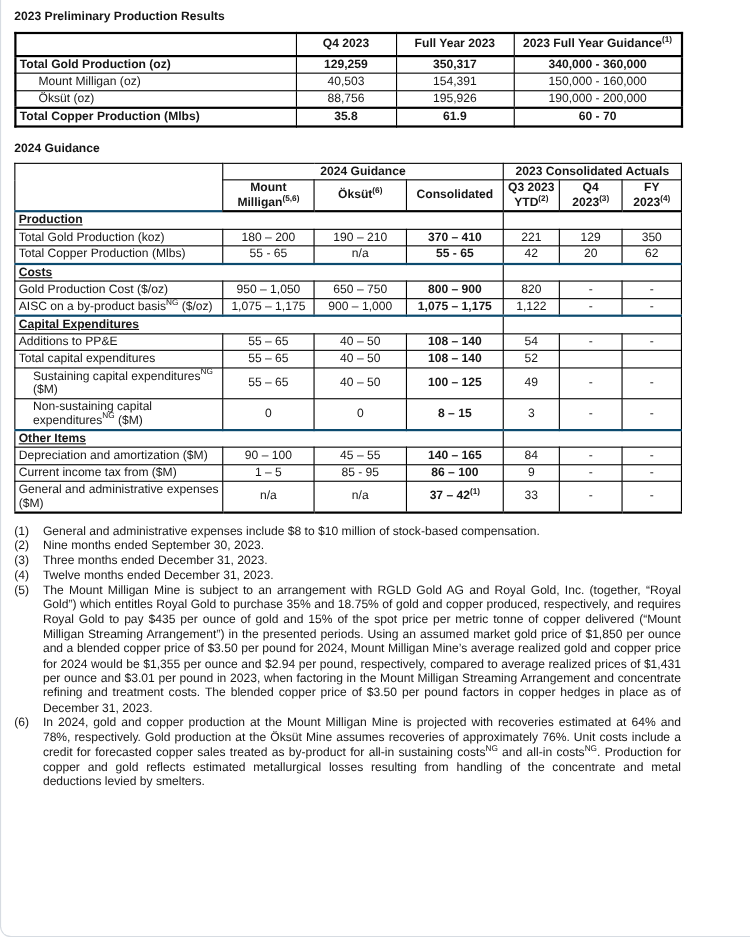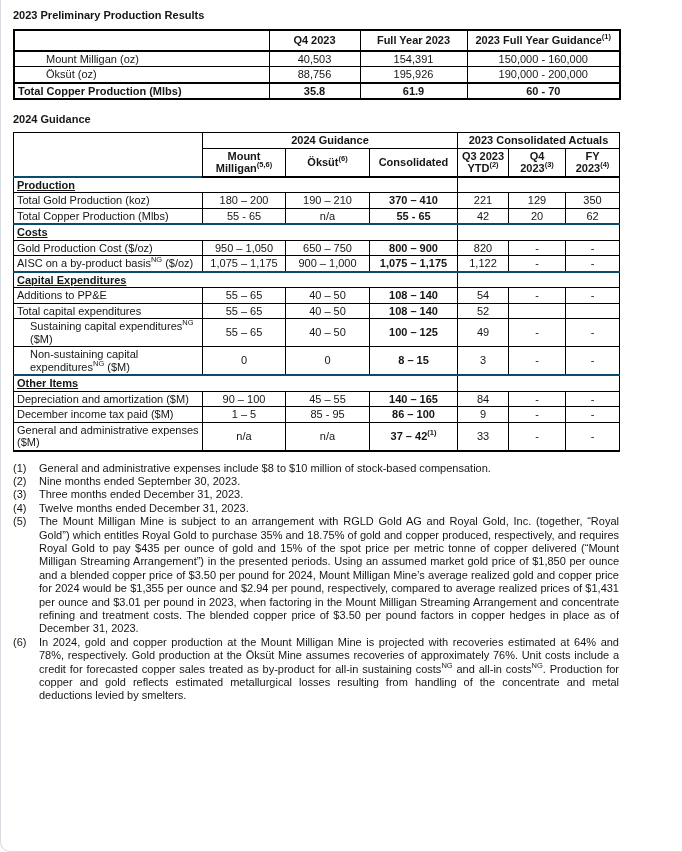--- a/index.html
+++ b/index.html
@@ -15,21 +15,21 @@
     border-bottom-left-radius:10px;overflow:hidden;background:#fff;
   }
   .content{width:606px;}
   h1.doc-title{font-size:11px;font-weight:bold;margin:0 0 7px 0;line-height:14px;}
   h1.doc-title2{margin:0 0 6px 0;}
   table{border-collapse:collapse;table-layout:fixed;width:606px;}
   td,th{border:1px solid #000;padding:1px 3px;line-height:12.5px;vertical-align:middle;overflow:hidden;}
   th{font-weight:bold;text-align:center;}
   td.val{text-align:center;}
   td.lbl{text-align:left;}
-  td.ind1{padding-left:31px;}
+  td.ind1{padding-left:20px;}
   td.ind2{padding-left:16px;}
   tr.boldrow td{font-weight:bold;}
   tr.btop td{border-top:2px solid #000;}
   #t1{border:2px solid #000;margin:0 0 12px 0;}
   #t1 thead th{border-bottom:2px solid #000;padding:3px 3px;}
   #t2{border:1px solid #000;margin:0 0 10px 0;}
   #t2 thead tr.grp th{padding:1px 3px;}
   #t2 thead tr.cols th{border-bottom:2px solid #000;}
   #t2 td.section{font-weight:bold;border-top:2px solid #0c4a6e;text-decoration:underline;}
   #t2 tbody tr:last-child td{border-bottom:2px solid #000;}
@@ -59,20 +59,26 @@
         </colgroup>
         <thead>
           <tr>
             <th></th>
             <th>Q4 2023</th>
             <th>Full Year 2023</th>
             <th>2023 Full Year Guidance<sup>(1)</sup></th>
           </tr>
         </thead>
         <tbody>
+          <tr class="boldrow btop">
+            <td class="lbl">Total Gold Production (oz)</td>
+            <td class="val">129,259</td>
+            <td class="val">350,317</td>
+            <td class="val">340,000 - 360,000</td>
+          </tr>
           <tr>
             <td class="lbl ind1">Mount Milligan (oz)</td>
             <td class="val">40,503</td>
             <td class="val">154,391</td>
             <td class="val">150,000 - 160,000</td>
           </tr>
           <tr>
             <td class="lbl ind1">Öksüt (oz)</td>
             <td class="val">88,756</td>
             <td class="val">195,926</td>
@@ -207,21 +213,21 @@
           <tr>
             <td class="lbl">Depreciation and amortization ($M)</td>
             <td class="val">90 – 100</td>
             <td class="val">45 – 55</td>
             <td class="val cons">140 – 165</td>
             <td class="val">84</td>
             <td class="val">-</td>
             <td class="val">-</td>
           </tr>
           <tr>
-            <td class="lbl">December income tax paid ($M)</td>
+            <td class="lbl">Current income tax from ($M)</td>
             <td class="val">1 – 5</td>
             <td class="val">85 - 95</td>
             <td class="val cons">86 – 100</td>
             <td class="val">9</td>
             <td class="val">-</td>
             <td class="val">-</td>
           </tr>
           <tr>
             <td class="lbl">General and administrative expenses ($M)</td>
             <td class="val">n/a</td>

